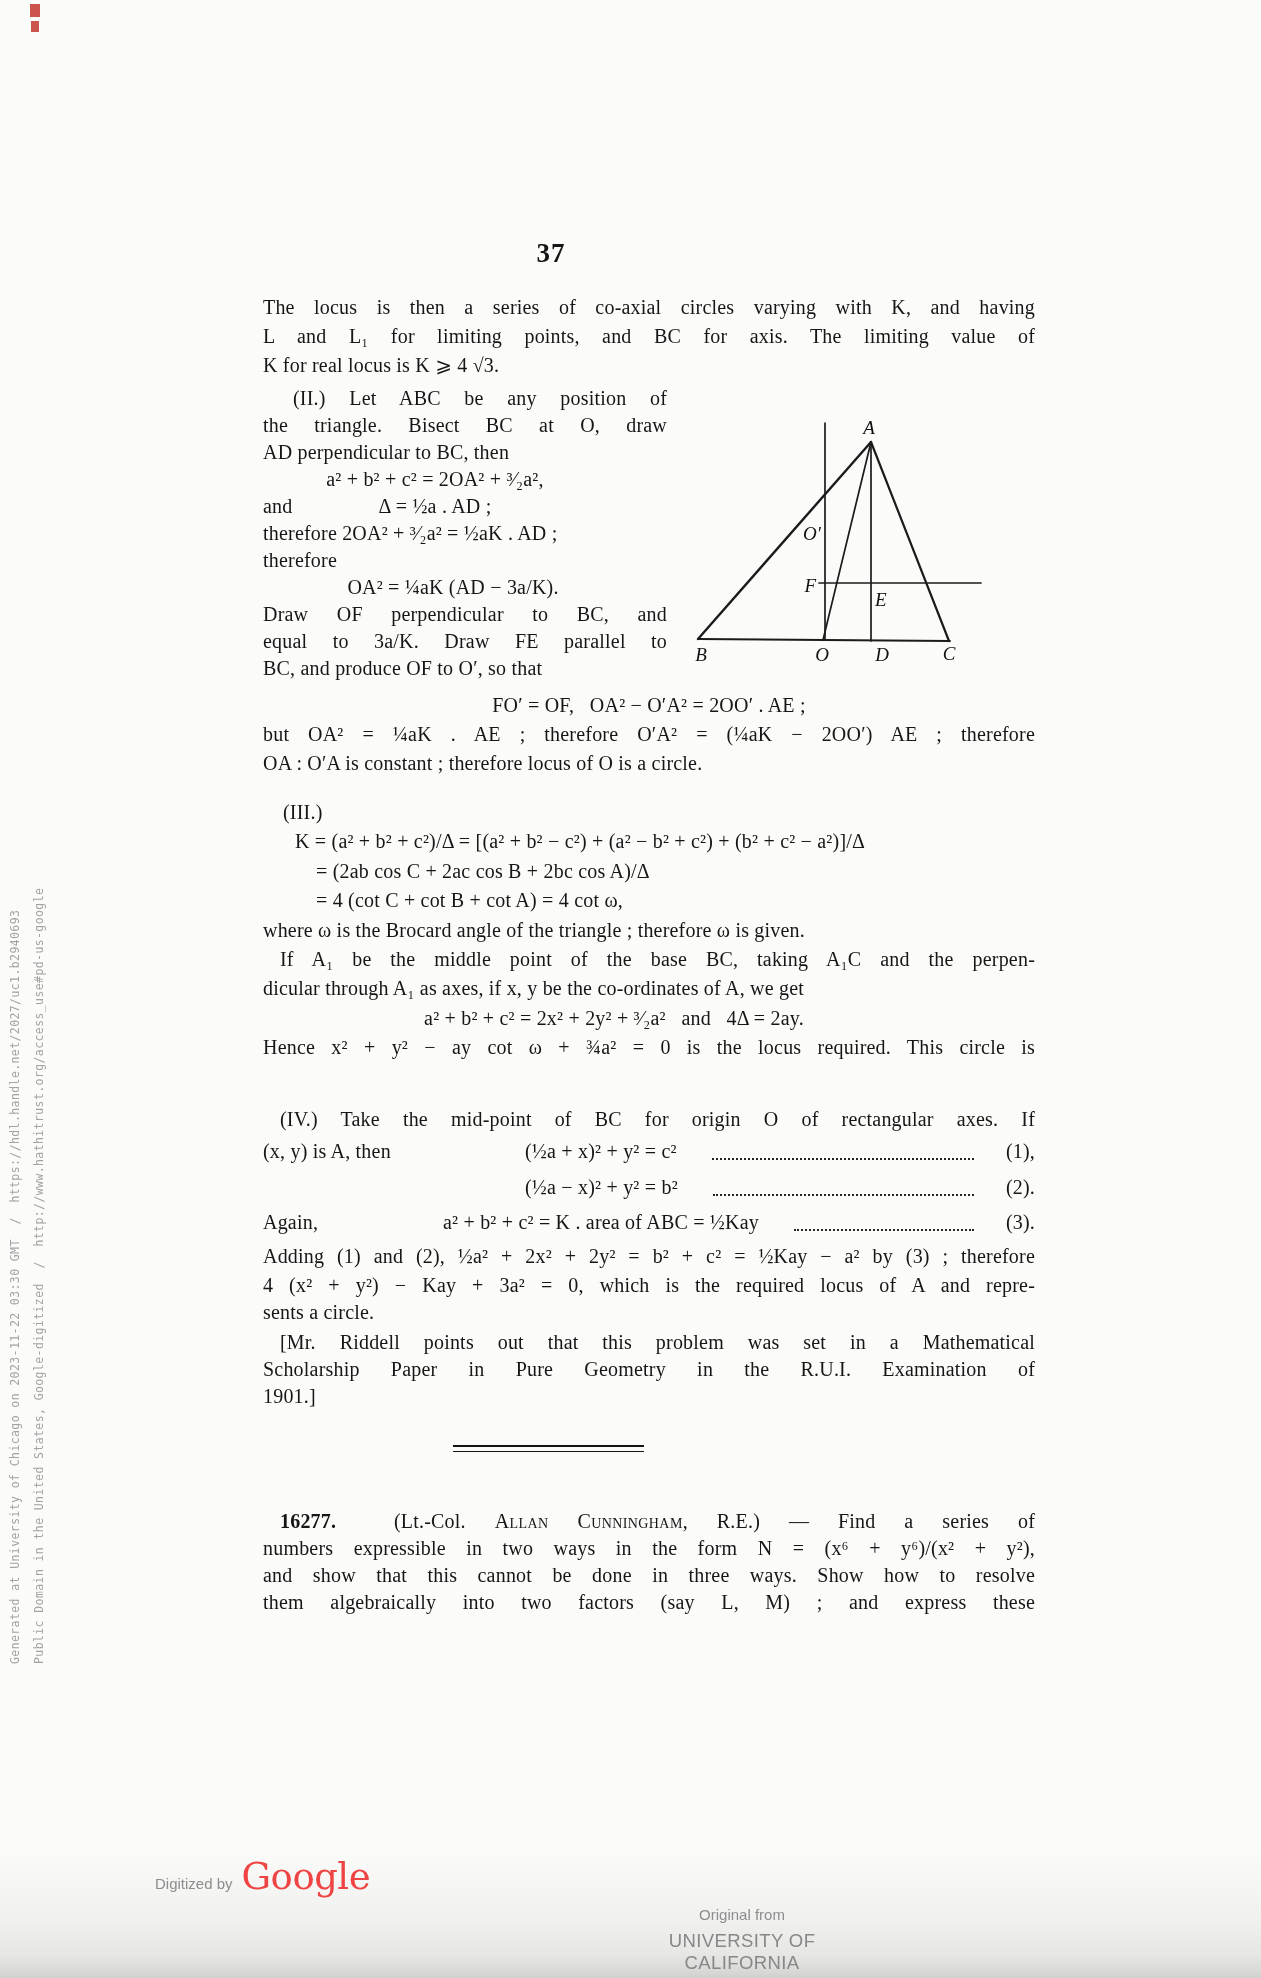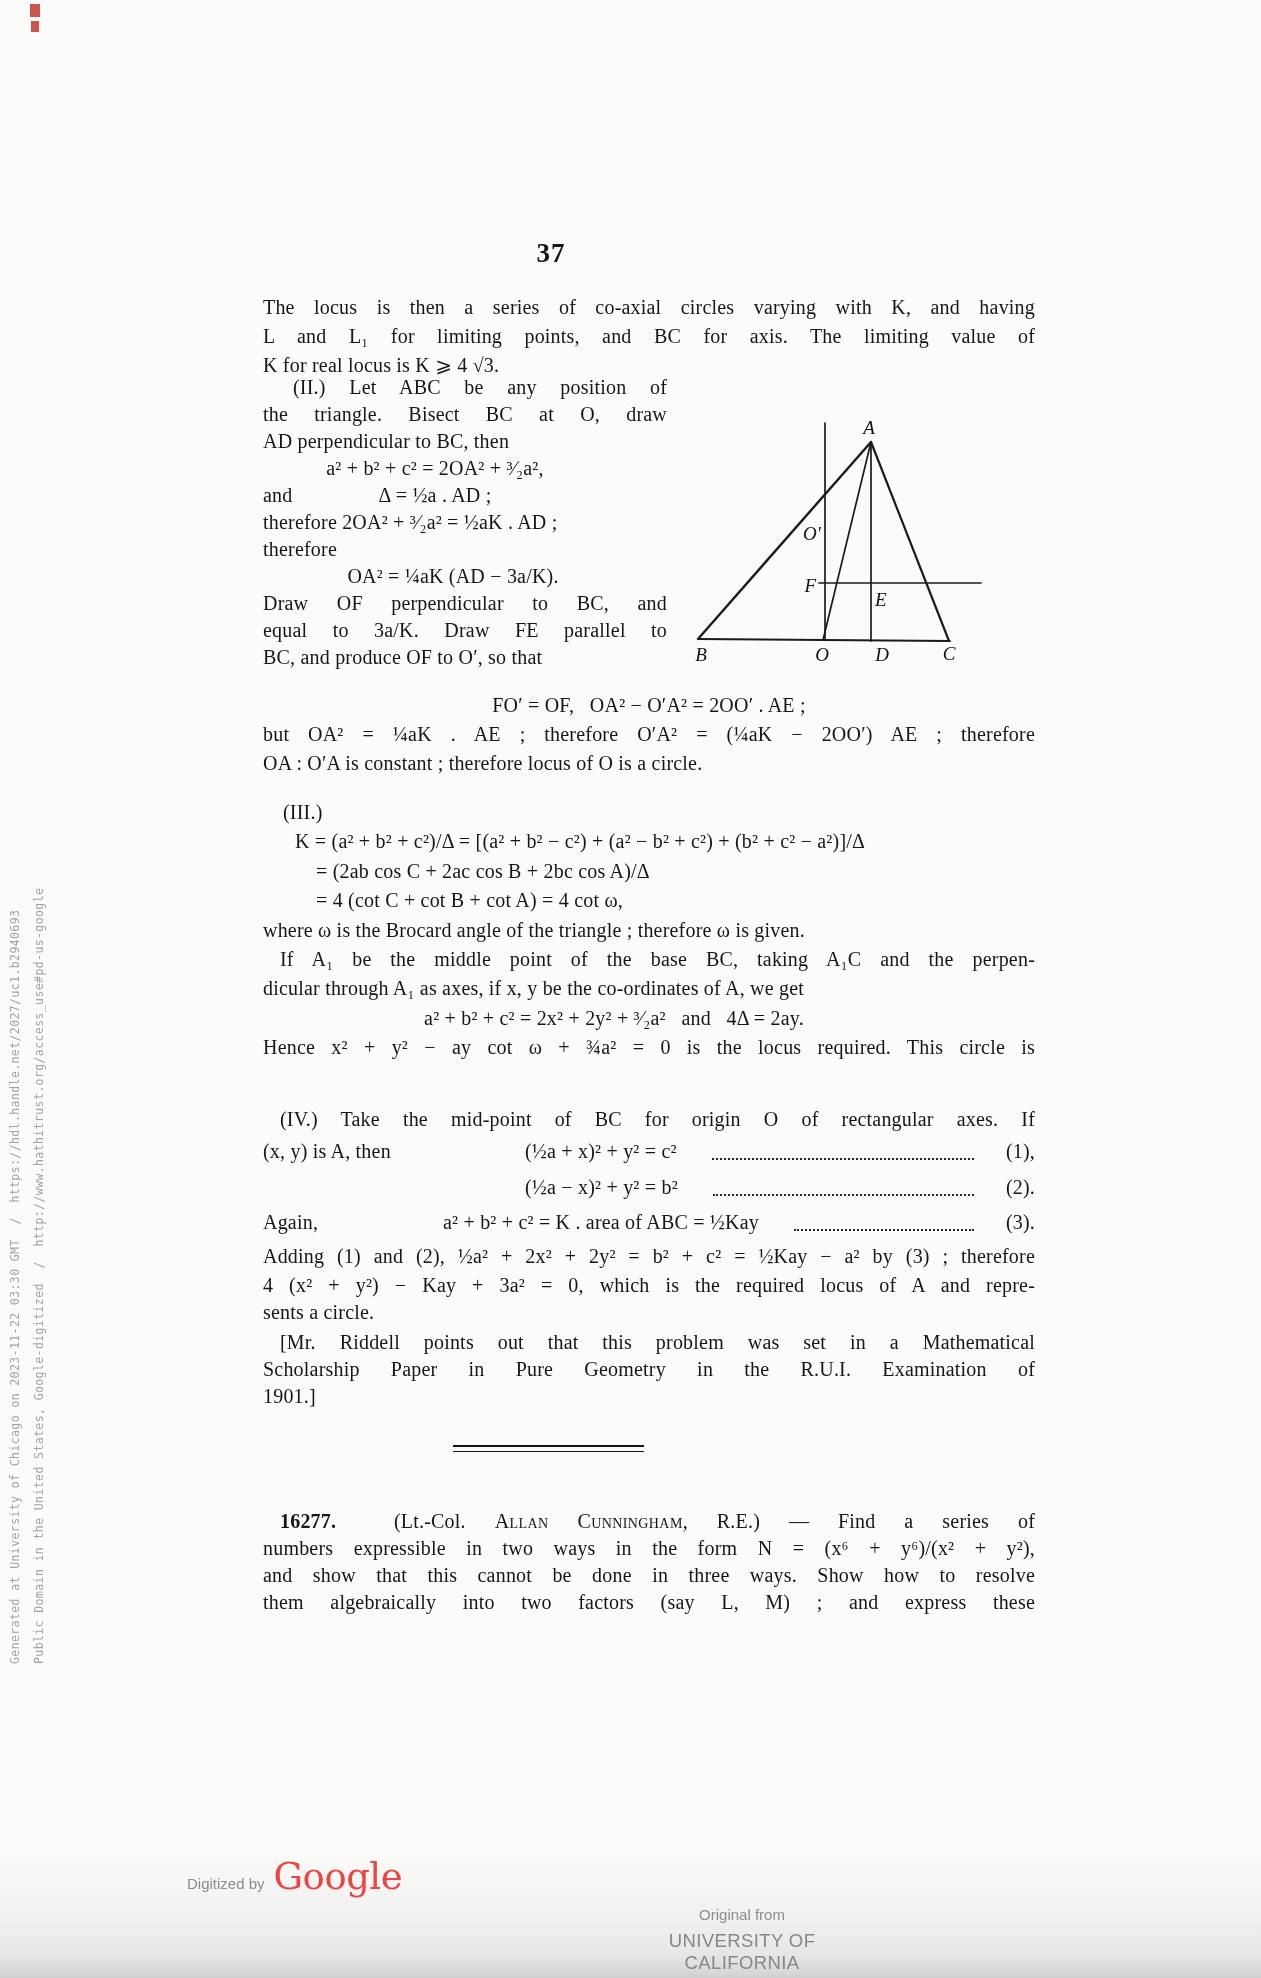--- a/index.html
+++ b/index.html
@@ -59,21 +59,21 @@
   .bold{font-weight:bold;}
   #divider{
     position:absolute;left:453px;top:1445px;width:191px;height:4px;
     border-top:2.6px solid #141414;border-bottom:1.6px solid #141414;
   }
   
   #diagram{position:absolute;left:690px;top:405px;}
   #diagram text{font-family:"Liberation Serif",serif;font-style:italic;font-size:19px;fill:#121212;}
   
   #footer-left{position:absolute;left:155px;top:1855px;display:flex;align-items:baseline;
-    font-family:"Liberation Sans","DejaVu Sans",sans-serif;margin-left:32px;}
+    font-family:"Liberation Sans","DejaVu Sans",sans-serif;}
   #footer-left .small{font-size:15px;color:#8d8d8d;}
   #footer-left .logo{font-family:"DejaVu Serif",serif;font-size:37px;color:#ef4444;margin-left:9px;letter-spacing:-.5px;}
   #footer-right{position:absolute;left:612px;top:1906px;width:260px;text-align:center;
     font-family:"Liberation Sans","DejaVu Sans",sans-serif;color:#8d8d8d;}
   #footer-right .small{font-size:15px;}
   #footer-right .univ{font-size:18.5px;margin-top:7px;letter-spacing:.4px;color:#878787;}
 </style>
 </head>
 <body>
 
@@ -84,21 +84,21 @@
 <div id="side2" class="side-text">Public Domain in the United States, Google-digitized  /  http://www.hathitrust.org/access_use#pd-us-google</div>
 
 <div id="page-number">37</div>
 
 <div class="col" style="top:293px">
   <div class="ln j">The locus is then a series of co-axial circles varying with K, and having</div>
   <div class="ln j">L and L₁ for limiting points, and BC for axis.  The limiting value of</div>
   <div class="ln">K for real locus is K ⩾ 4 √3.</div>
 </div>
 
-<div class="col s2 narrow" style="top:374px">
+<div class="col s2 narrow" style="top:385px">
   <div class="ln j ind30">(II.) Let ABC be any position of</div>
   <div class="ln j">the triangle.  Bisect BC at O, draw</div>
   <div class="ln">AD perpendicular to BC, then</div>
   <div class="ln eq shift30">a² + b² + c² = 2OA² + ³⁄₂a²,</div>
   <div class="ln rel">
     <span class="abs-left">and</span>
     <div class="eq shift30">Δ = ½a . AD ;</div>
   </div>
   <div class="ln">therefore 2OA² + ³⁄₂a² = ½aK . AD ;</div>
   <div class="ln">therefore</div>

